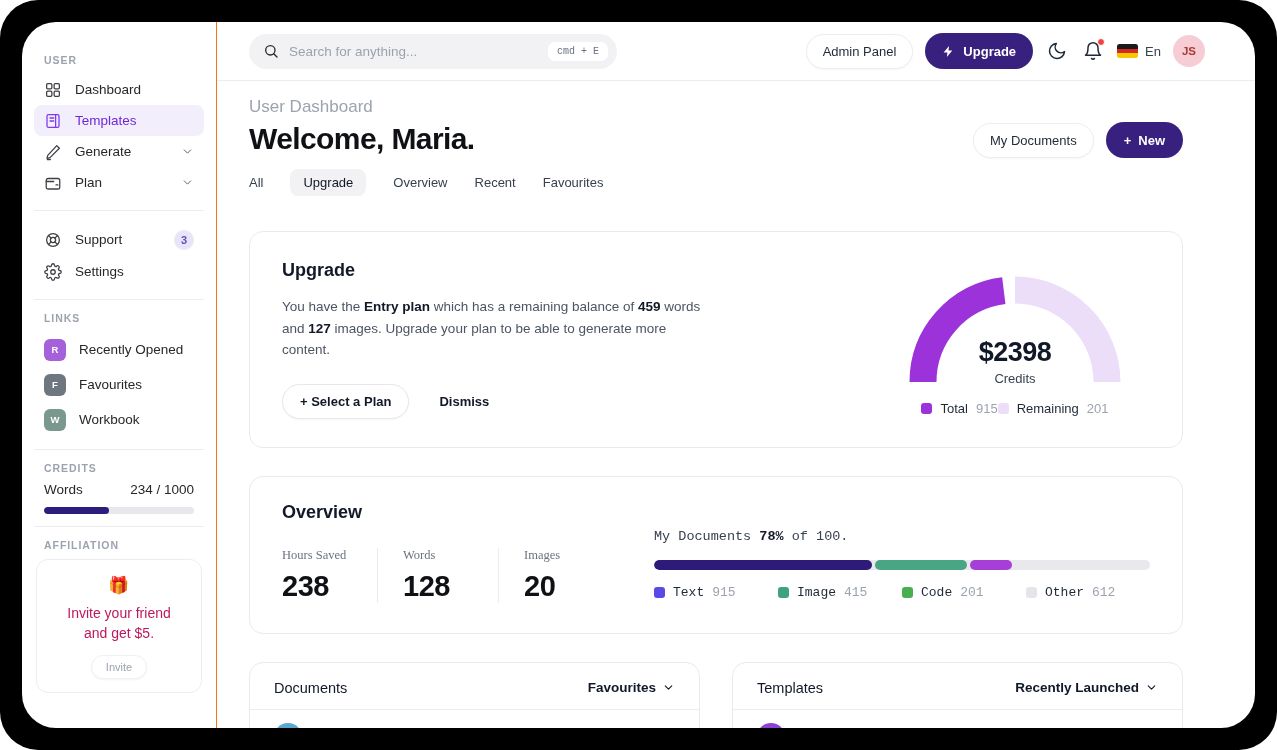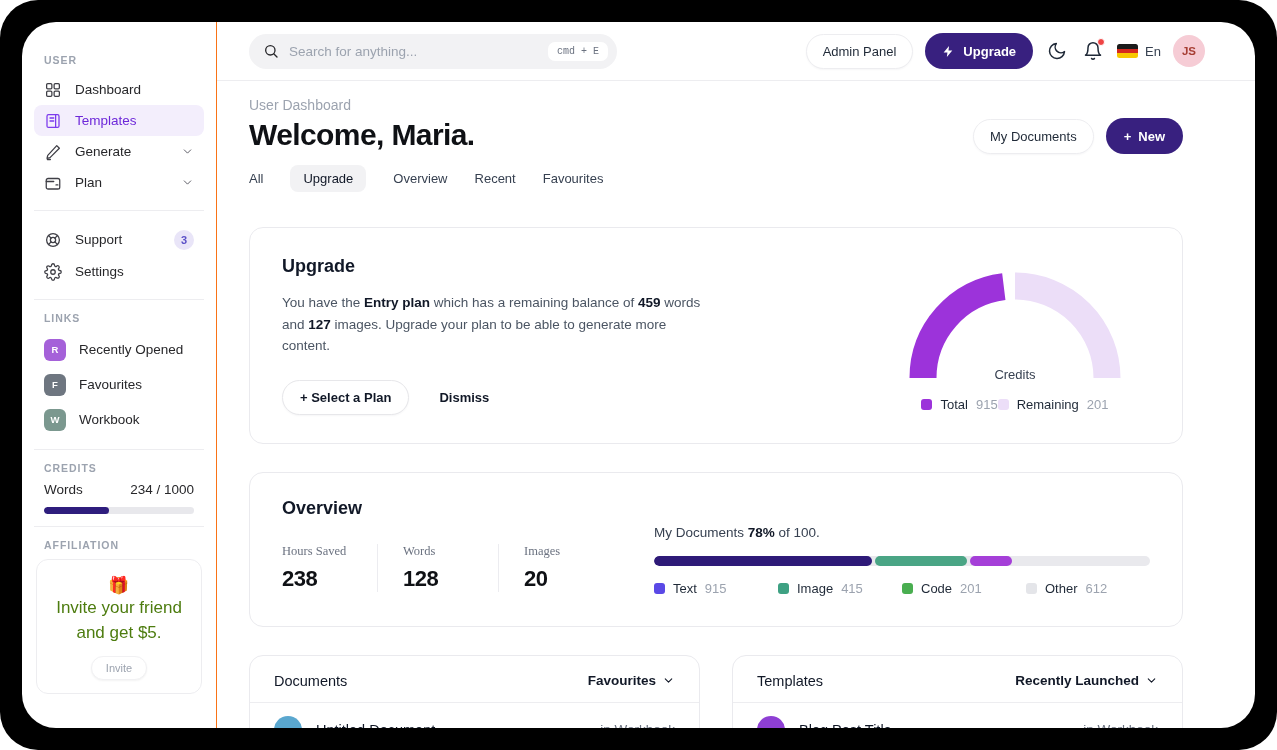--- a/index.html
+++ b/index.html
@@ -29,21 +29,21 @@
   .badge { margin-left: auto; background: #e9e5f8; color: #5b50c7; font-size: 11px; font-weight: 700;
            border-radius: 50%; width: 20px; height: 20px; display: flex; align-items: center; justify-content: center; }
   .link-initial { width: 22px; height: 22px; border-radius: 6px; color: #fff; font-size: 9.5px; font-weight: 700;
                   display: flex; align-items: center; justify-content: center; flex: none; }
   .credits-row { display: flex; justify-content: space-between; font-size: 13.5px; color: #27272a;
                  margin: 4px 10px 0; font-weight: 500; }
   .progress-track { height: 7px; background: #e8e8ec; border-radius: 99px; margin: 10px 10px 0; overflow: hidden; }
   .progress-fill { height: 100%; border-radius: 99px; }
   .affil-card { border: 1px solid #ededf0; border-radius: 12px; padding: 15px 8px 13px; text-align: center; margin: 8px 2px 0; }
   .affil-emoji { font-size: 17px; }
-  .affil-text { font-size: 17px; color: #4d7c0f; line-height: 1.45; }
+  .affil-text { font-size: 14px; color: #be185d; margin-top: 7px; line-height: 1.45; }
   .invite-btn { margin-top: 11px; display: inline-block; border: 1px solid #f1f1f3; border-radius: 99px;
                 padding: 5px 14px; font-size: 11px; color: #9ca3af; background: #fff;
                 box-shadow: 0 1px 2px rgba(0,0,0,.05); cursor: pointer; }
 
   
   .main { flex: 1; display: flex; flex-direction: column; min-width: 0; }
   .topbar { height: 59px; min-height: 59px; border-bottom: 1px solid #ededf0; display: flex;
             align-items: center; padding: 0 50px 0 32px; gap: 12px; }
   .search { width: 368px; height: 35px; background: #f2f2f4; border-radius: 99px; display: flex;
             align-items: center; padding: 0 9px 0 14px; gap: 10px; }
@@ -67,21 +67,21 @@
   .bell-dot { position: absolute; top: -1px; right: 0; width: 8px; height: 8px; border-radius: 50%; border: 1.5px solid #fff; }
   .lang-group { display: flex; align-items: center; gap: 7px; cursor: pointer; }
   .flag { width: 21px; height: 14px; border-radius: 2.5px; overflow: hidden; display: flex; flex-direction: column; }
   .flag div { flex: 1; }
   .lang { font-size: 13px; color: #374151; }
   .avatar { width: 32px; height: 32px; border-radius: 50%; background: #f6ccd5; color: #a63d33; font-size: 11.5px;
             font-weight: 700; display: flex; align-items: center; justify-content: center; cursor: pointer; }
 
   
   .content { flex: 1; overflow: hidden; padding: 16px 72px 0 32px; }
-  .breadcrumb { font-size: 14px; color: #9ca3af; }
+  .breadcrumb { font-size: 17px; color: #9ca3af; }
   .title-row { display: flex; align-items: flex-start; margin-top: 5px; }
   .page-title { font-size: 30px; font-weight: 700; color: #0f1115; letter-spacing: -.6px; }
   .title-actions { margin-left: auto; display: flex; gap: 12px; align-items: center; }
   .new-btn { height: 36px; display: flex; align-items: center; gap: 7px; padding: 0 18px; border-radius: 99px;
              background: #38207f; color: #fff; font-size: 13px; font-weight: 600; border: 0; cursor: pointer; }
   .tabs { display: flex; align-items: center; gap: 27px; margin-top: 17px; font-size: 13px; color: #374151; font-weight: 500; }
   .tab { cursor: pointer; }
   .tab.active { background: #f2f2f4; padding: 6px 13px; border-radius: 8px; color: #111827; margin: -6px 0; }
 
   .card { border: 1px solid #eaeaee; border-radius: 14px; background: #fff; }
@@ -109,22 +109,22 @@
   .legend-name { color: #1f2937; font-weight: 500; }
   .legend-val { color: #9ca3af; }
 
   
   .overview-card { margin-top: 28px; padding: 25px 32px 30px; display: flex; }
   .overview-left { width: 372px; min-width: 372px; }
   .stats { display: flex; margin-top: 25px; }
   .stat { padding-right: 25px; margin-right: 25px; border-right: 1px solid #ececf0; min-width: 96px; }
   .stat:last-child { border-right: 0; }
   .stat-label { font-size: 12.5px; color: #6b7280; font-family: Liberation Serif, serif; }
-  .stat-value { font-size: 22px; font-weight: 700; color: #0f1115; margin-top: 7px; letter-spacing: -.5px; }
-  .overview-right { flex: 1; padding-top: 27px; min-width: 0; }
+  .stat-value { font-size: 29px; font-weight: 700; color: #0f1115; margin-top: 7px; letter-spacing: -.5px; }
+  .overview-right { flex: 1; padding-top: 27px; min-width: 0; font-family: Liberation Mono, monospace; }
   .progress-caption { font-size: 13.5px; color: #374151; }
   .progress-caption b { color: #111827; }
   .bar-track { height: 10px; border-radius: 6px; margin-top: 16px; display: flex; overflow: hidden; }
   .bar-seg { height: 10px; border-radius: 6px; margin-right: 3px; flex: none; }
   .legend-row { display: flex; margin-top: 15px; }
   .legend-row .legend-item { width: 25%; }
 
   
   .bottom-row { display: flex; gap: 32px; margin-top: 28px; }
   .list-card { flex: 1; padding: 17px 24px 60px; min-width: 0; }
@@ -322,20 +322,21 @@
             <button class="dismiss-btn">Dismiss</button>
           </div>
         </div>
         <div class="gauge-col">
           <div class="gauge-wrap">
             <svg class="gauge-svg" viewBox="0 0 240 122">
               <path d="M 28 118 A 92 92 0 0 1 108.8 26.7" fill="none" stroke-width="27" stroke-linecap="butt" stroke="#9c33da"></path>
               <path d="M 120 26 A 92 92 0 0 1 212 118" fill="none" stroke-width="27" stroke-linecap="butt" stroke="#ecdef8"></path>
             </svg>
             <div class="gauge-center">
+              <div class="gauge-value">$2398</div>
               <div class="gauge-label">Credits</div>
             </div>
           </div>
           <div class="legend">
                 <div class="legend-item">
                   <span class="legend-sq" style="background: rgb(156, 51, 218);"></span>
                   <span class="legend-name">Total</span>
                   <span class="legend-val">915</span>
                 </div>
                 <div class="legend-item">

